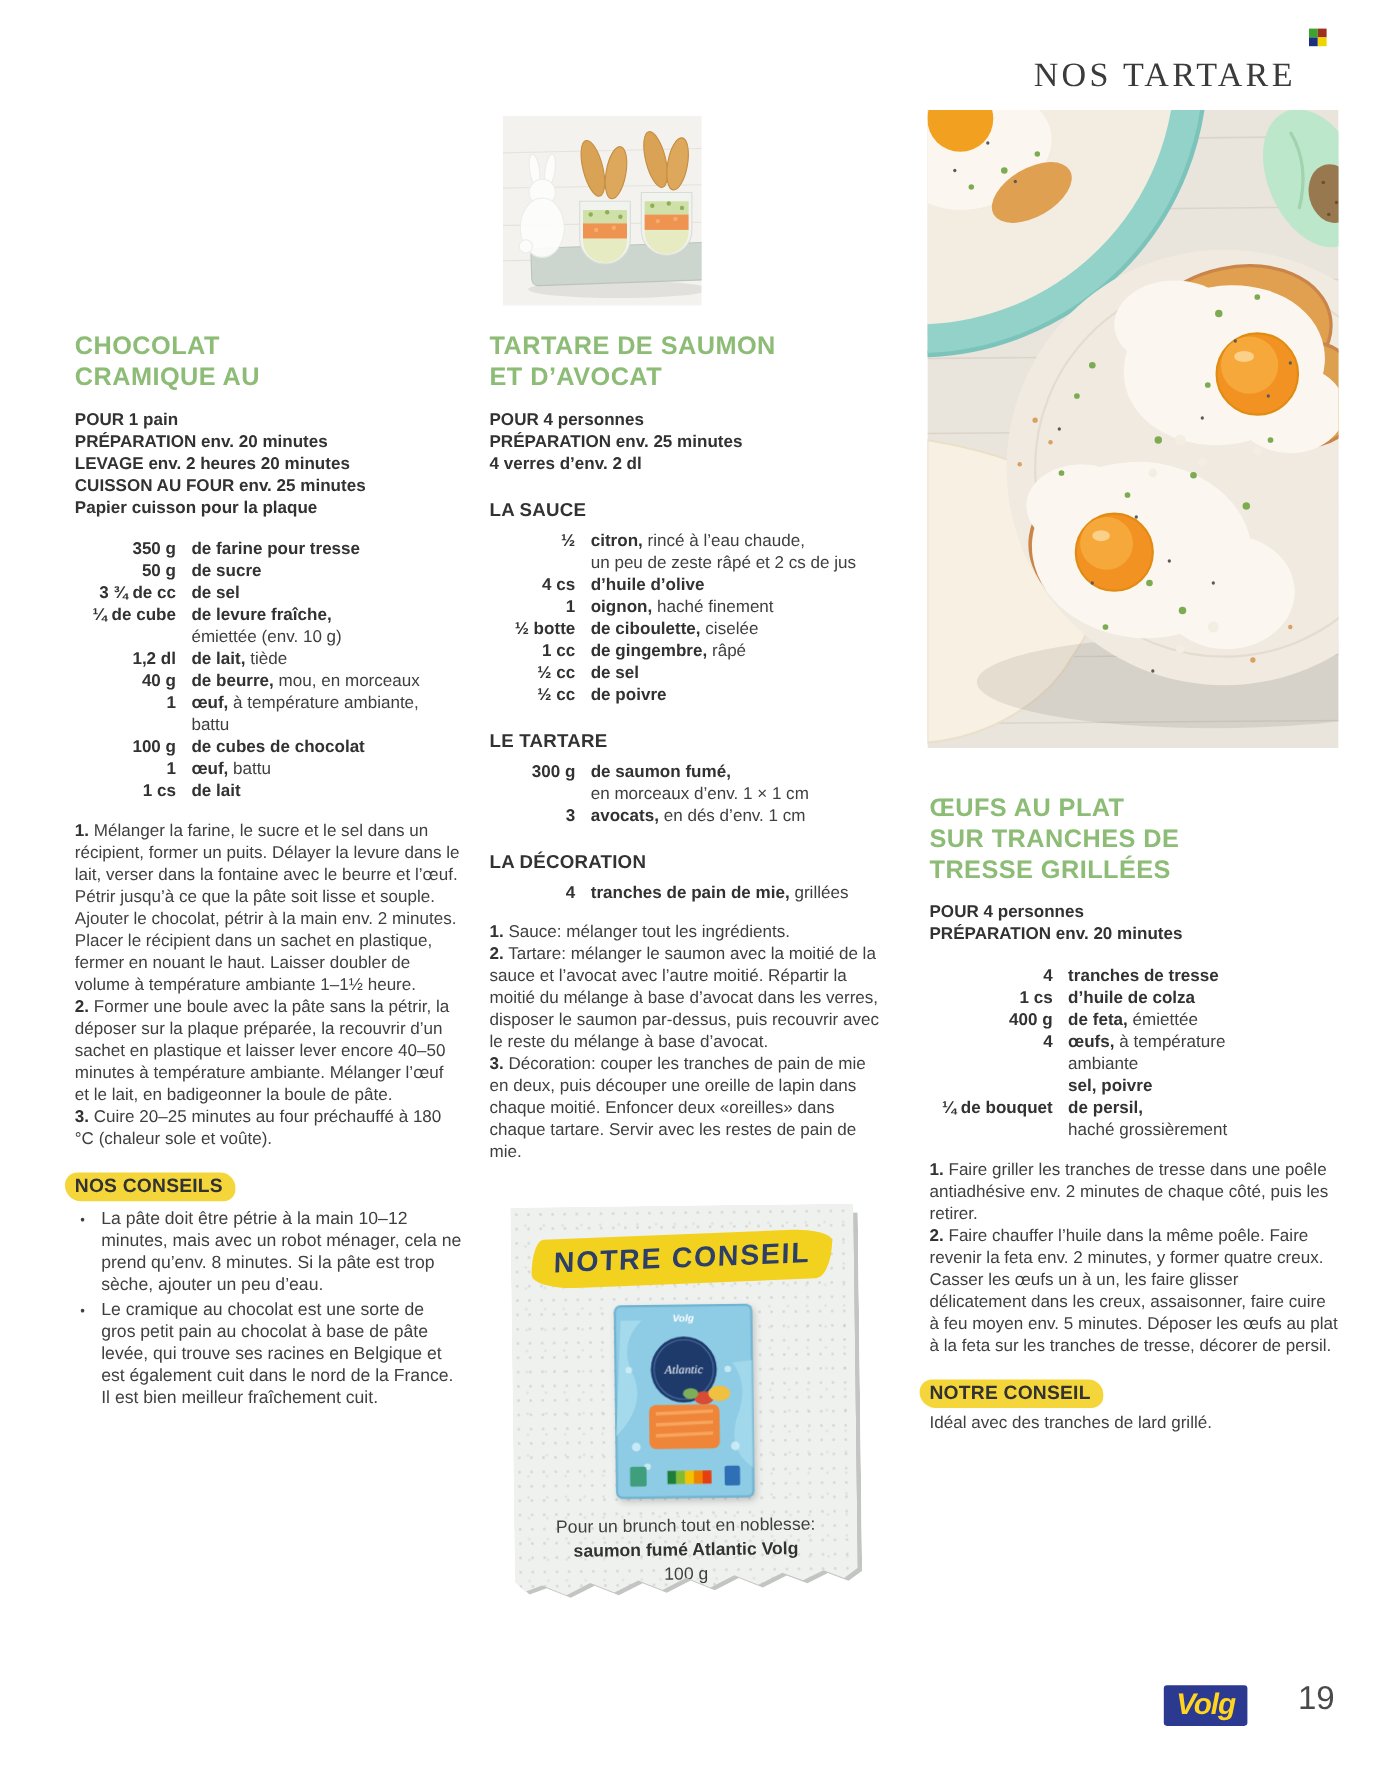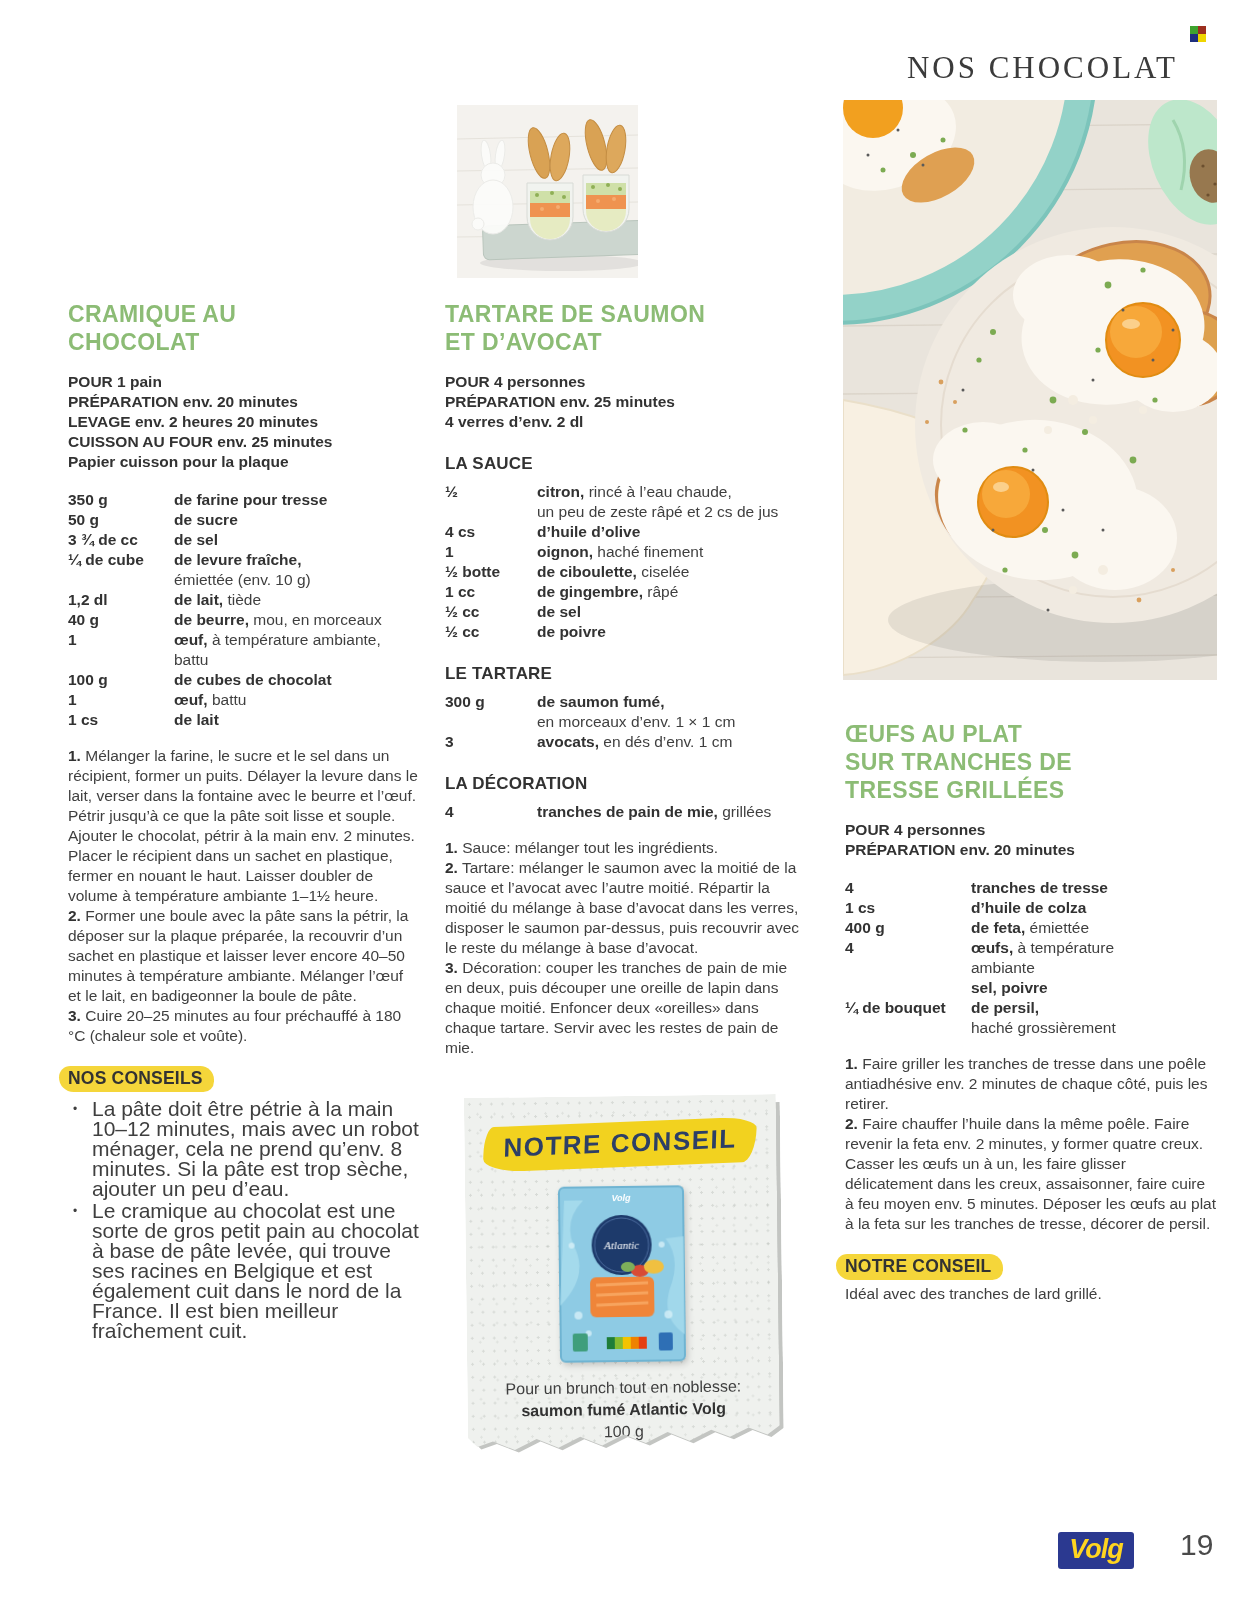--- a/index.html
+++ b/index.html
@@ -27,32 +27,32 @@
   .col{position:absolute;}
   .col-left{left:68px;top:300px;width:352px;}
   .col-mid{left:445px;top:300px;width:356px;}
   .col-right{left:845px;top:720px;width:372px;}
   .r-title{color:var(--green);font-weight:bold;font-size:23px;line-height:28px;letter-spacing:.4px;}
   .meta{margin-top:16px;font-weight:bold;font-size:15.5px;line-height:20px;color:var(--ink-b);}
   .sec-head{font-weight:bold;font-size:17px;line-height:20px;margin-top:22px;color:var(--ink-b);letter-spacing:.2px;}
   .ings{margin-top:18px;font-size:15.5px;line-height:20px;}
   .ings.tight{margin-top:8px;}
   .ing-row{display:flex;}
-  .ing-row .q{flex:0 0 92px;font-weight:bold;margin-right:14px;color:var(--ink-b);}
+  .ing-row .q{flex:0 0 92px;text-align:right;font-weight:bold;margin-right:14px;color:var(--ink-b);}
   .col-mid .ing-row .q{flex-basis:78px;}
   .col-right .ing-row .q{flex-basis:112px;}
   .ing-row .n{flex:1;}
   .ing-row .n b{color:var(--ink-b);}
   .steps{margin-top:16px;font-size:15.5px;line-height:20px;}
   .steps p{margin:0;}
   .steps b{color:var(--ink-b);}
   .hl{display:inline-block;background:var(--hl);border-radius:14px 17px 13px 18px;
     padding:2px 11px 3px 9px;margin-left:-9px;font-weight:bold;font-size:17.5px;color:var(--ink-b);letter-spacing:.2px;}
   .tips-wrap{margin-top:20px;}
-  .bullets{margin:7px 0 0;padding:0;list-style:none;font-size:21px;line-height:20px;}
+  .bullets{margin:7px 0 0;padding:0;list-style:none;font-size:16px;line-height:20px;}
   .bullets li{position:relative;padding-left:24px;margin-top:2px;}
   .bullets li::before{content:"\2022";position:absolute;left:5px;top:0;font-size:12px;color:var(--ink);}
   
   .photo{position:absolute;overflow:hidden;}
   .photo-tartare{left:457px;top:105px;width:181px;height:173px;}
   .photo-eggs{left:843px;top:100px;width:374px;height:580px;}
   .photo svg{display:block;width:100%;height:100%;}
   
   .conseil-zone{position:absolute;left:458px;top:1092px;width:330px;height:380px;}
   .tear-back{position:absolute;left:12px;top:12px;width:312px;height:358px;background:#c3c5c2;
@@ -76,21 +76,21 @@
   .volg-logo{position:absolute;left:1058px;top:1532px;width:76px;height:37px;background:var(--volg-blue);
     border-radius:3px;display:flex;align-items:center;justify-content:center;}
   .volg-logo span{color:var(--volg-yellow);font-weight:bold;font-style:italic;font-size:27px;letter-spacing:-1px;line-height:1;padding-bottom:3px;}
   .page-num{position:absolute;left:1180px;top:1528px;font-size:30px;color:#4a4a4a;}
 </style>
 </head>
 <body>
 
 <div class="page">
 
-  <div class="mag-header">NOS CHOCOLAT</div>
+  <div class="mag-header">NOS TARTARE</div>
   <div class="corner-mark">
     <i style="background:#3ea32e"></i>
       <i style="background:#9c2f1f"></i>
       <i style="background:#1e2f7d"></i>
       <i style="background:#efd500"></i>
   </div>
 
   <div class="photo photo-tartare">
     <svg viewBox="0 0 181 173">
       <rect width="181" height="173" fill="#f4f2ee"></rect>
@@ -268,22 +268,22 @@
           <circle cx="112" cy="302" r="2"></circle>
           <circle cx="84" cy="322" r="2"></circle>
         <circle cx="296" cy="500" r="2.4"></circle>
           <circle cx="330" cy="470" r="2"></circle>
       </g>
     </svg>
   </div>
 
   <div class="col col-left">
     <div class="r-title">
+      <div>CHOCOLAT</div>
       <div>CRAMIQUE AU</div>
-      <div>CHOCOLAT</div>
     </div>
     <div class="meta">
       <div>POUR 1 pain</div>
       <div>PRÉPARATION env. 20 minutes</div>
       <div>LEVAGE env. 2 heures 20 minutes</div>
       <div>CUISSON AU FOUR env. 25 minutes</div>
       <div>Papier cuisson pour la plaque</div>
     </div>
     <div class="ings">
       <div class="ing-row">

